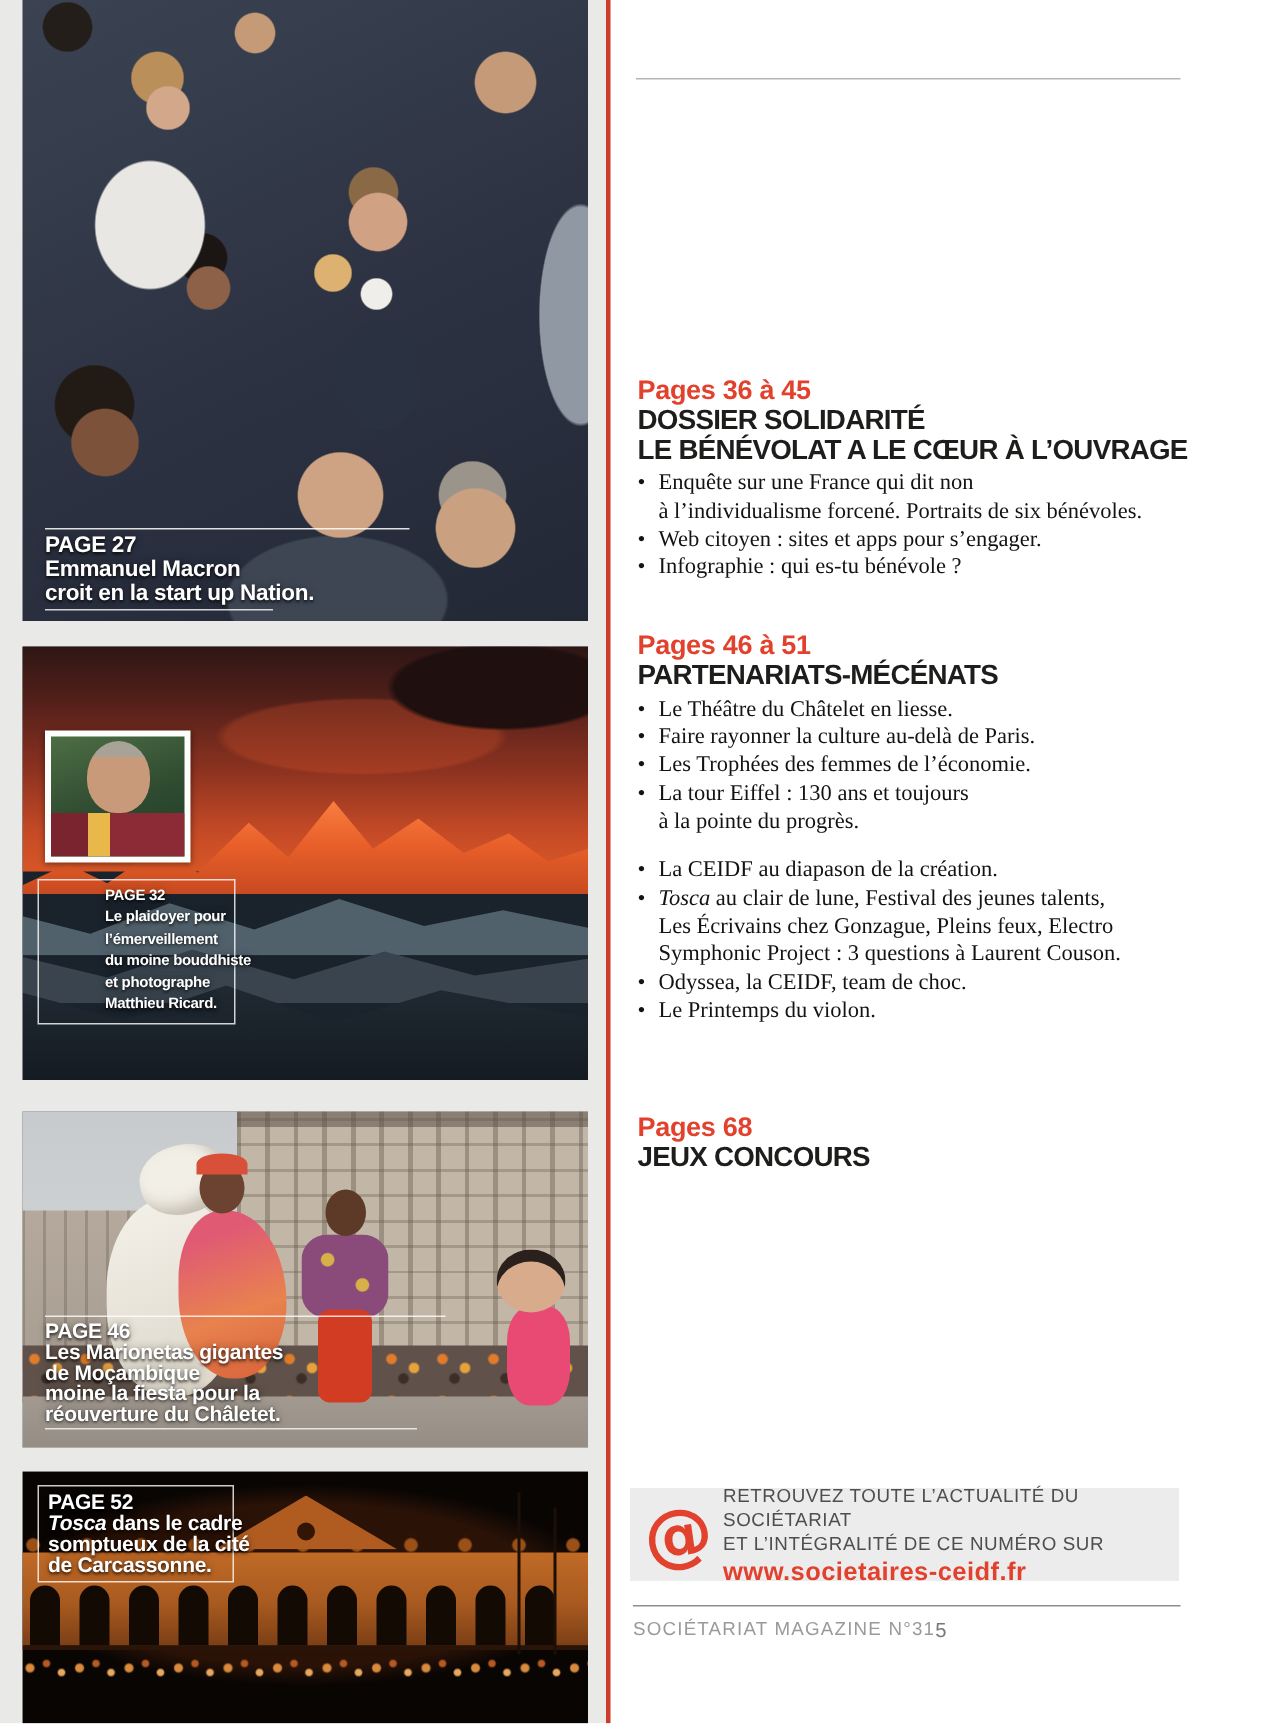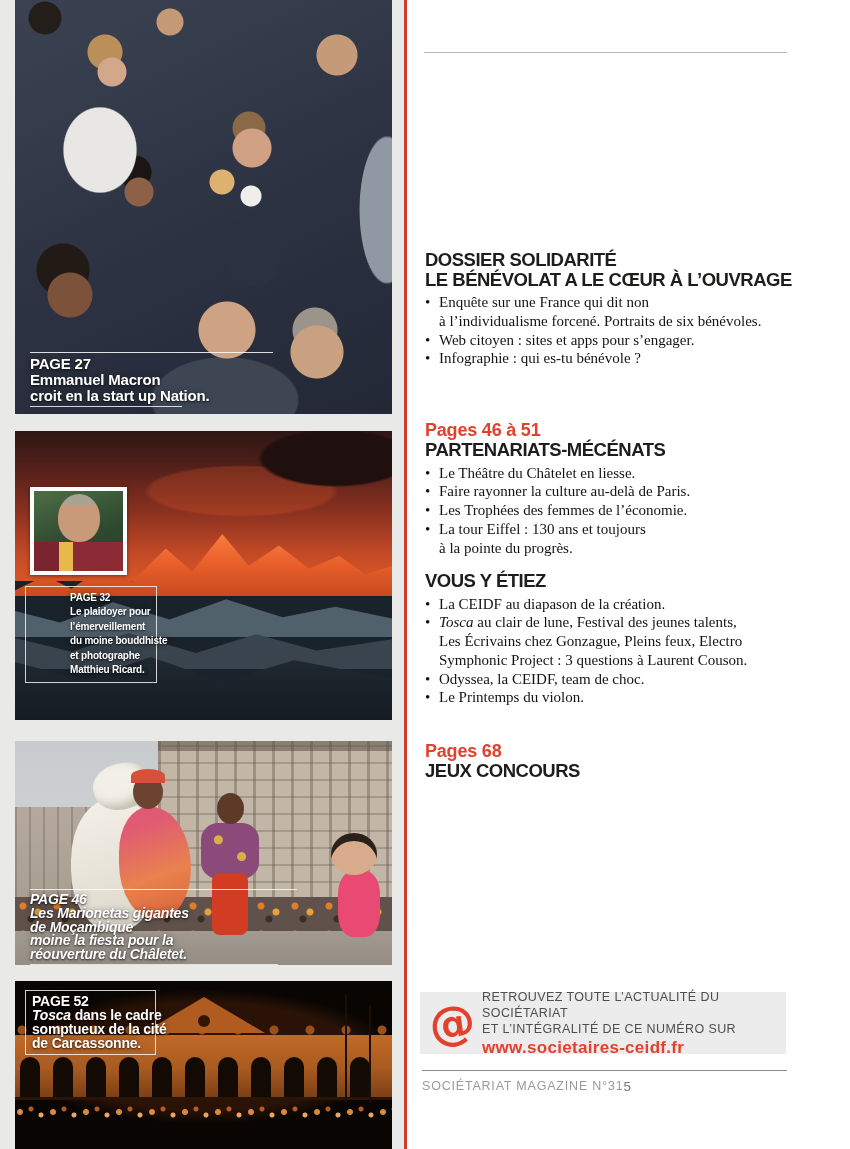--- a/index.html
+++ b/index.html
@@ -131,21 +131,21 @@
   
   .caption{position:absolute;margin:0;color:#fff;font-weight:bold;letter-spacing:-0.2px;
     text-shadow:0 1px 2px rgba(0,0,0,.7),0 0 6px rgba(0,0,0,.35);}
   .cap-page,.cap-line{font-size:15px;line-height:16px;white-space:nowrap;}
   #photo-0 .caption{left:15px;top:352px;width:250px;padding-top:4px;}
   #photo-0 .caption:before{content:'';position:absolute;top:0;left:0;width:243px;height:1px;background:rgba(255,255,255,.85);}
   #photo-0 .caption:after{content:'';position:absolute;bottom:-3px;left:0;width:152px;height:1px;background:rgba(255,255,255,.8);}
   #photo-1 .caption{left:10px;top:155px;width:132px;border:1px solid rgba(255,255,255,.8);
     padding:4px 0 5px 6px;box-sizing:border-box;}
   #photo-1 .cap-page,#photo-1 .cap-line{font-size:10px;line-height:14.4px;margin-left:38px;}
-  #photo-2 .caption{left:15px;top:148px;width:267px;padding-top:4px;font-style:italic;}
+  #photo-2 .caption{left:15px;top:136px;width:267px;padding-top:4px;}
   #photo-2 .caption:before{content:'';position:absolute;top:0;left:0;width:267px;height:1px;background:rgba(255,255,255,.8);}
   #photo-2 .caption:after{content:'';position:absolute;bottom:-3px;left:0;width:248px;height:1px;background:rgba(255,255,255,.75);}
   #photo-2 .cap-page,#photo-2 .cap-line{font-size:14px;line-height:13.8px;}
   #photo-3 .caption{left:10px;top:9px;width:131px;border:1px solid rgba(255,255,255,.8);
     padding:3px 0 4px 6px;box-sizing:border-box;}
   #photo-3 .cap-page,#photo-3 .cap-line{font-size:14px;line-height:14px;}
 
   
   .top-rule{position:absolute;left:424px;top:52px;width:363px;height:1px;background:#b6b6b6;}
   #toc{position:absolute;left:425px;top:0;width:372px;height:100%;}
@@ -268,39 +268,39 @@
           <div class="cap-line"><i>Tosca</i> dans le cadre</div>
           <div class="cap-line">somptueux de la cité</div>
           <div class="cap-line">de Carcassonne.</div>
         </figcaption>
     </figure>
   </div>
 
   <div class="top-rule"></div>
   <nav id="toc">
       <section class="toc-sec" style="top: 250px;">
+        <div class="toc-pages">Pages 36 à 45</div>
         <h2 class="toc-title">DOSSIER SOLIDARITÉ<br>LE BÉNÉVOLAT A LE CŒUR À L’OUVRAGE</h2>
         <ul class="toc-items">
           <li><span class="bullet">•</span>Enquête sur une France qui dit non<br>à l’individualisme forcené. Portraits de six bénévoles.</li>
           <li><span class="bullet">•</span>Web citoyen : sites et apps pour s’engager.</li>
           <li><span class="bullet">•</span>Infographie : qui es-tu bénévole ?</li>
         </ul>
       </section>
       <section class="toc-sec" style="top: 420px;">
         <div class="toc-pages">Pages 46 à 51</div>
         <h2 class="toc-title">PARTENARIATS-MÉCÉNATS</h2>
         <ul class="toc-items">
           <li><span class="bullet">•</span>Le Théâtre du Châtelet en liesse.</li>
           <li><span class="bullet">•</span>Faire rayonner la culture au-delà de Paris.</li>
           <li><span class="bullet">•</span>Les Trophées des femmes de l’économie.</li>
           <li><span class="bullet">•</span>La tour Eiffel : 130 ans et toujours<br>à la pointe du progrès.</li>
         </ul>
       </section>
       <section class="toc-sec" style="top: 571px;">
-        <h2 class="toc-title">VOUS Y ÉTIEZ</h2>
         <ul class="toc-items">
           <li><span class="bullet">•</span>La CEIDF au diapason de la création.</li>
           <li><span class="bullet">•</span><i>Tosca</i> au clair de lune, Festival des jeunes talents,<br>Les Écrivains chez Gonzague, Pleins feux, Electro<br>Symphonic Project : 3 questions à Laurent Couson.</li>
           <li><span class="bullet">•</span>Odyssea, la CEIDF, team de choc.</li>
           <li><span class="bullet">•</span>Le Printemps du violon.</li>
         </ul>
       </section>
       <section class="toc-sec" style="top: 741px;">
         <div class="toc-pages">Pages 68</div>
         <h2 class="toc-title">JEUX CONCOURS</h2>

